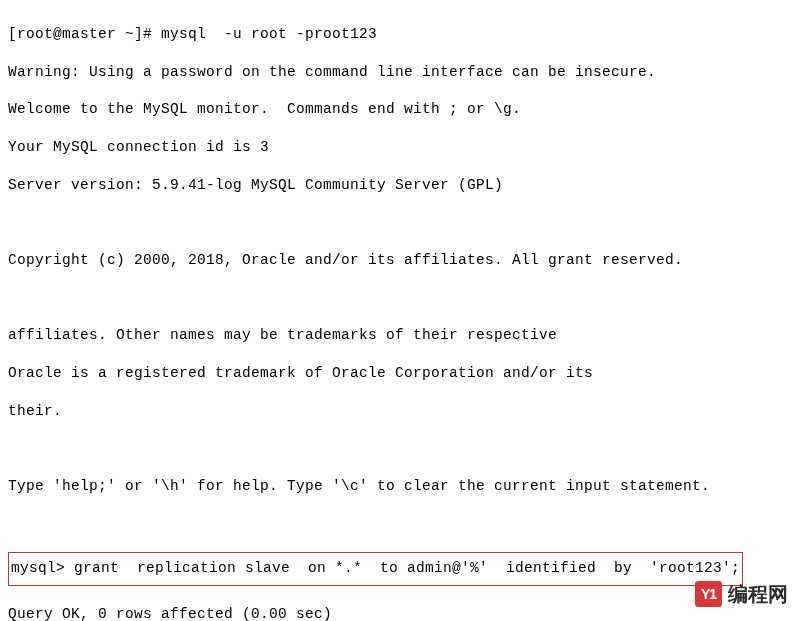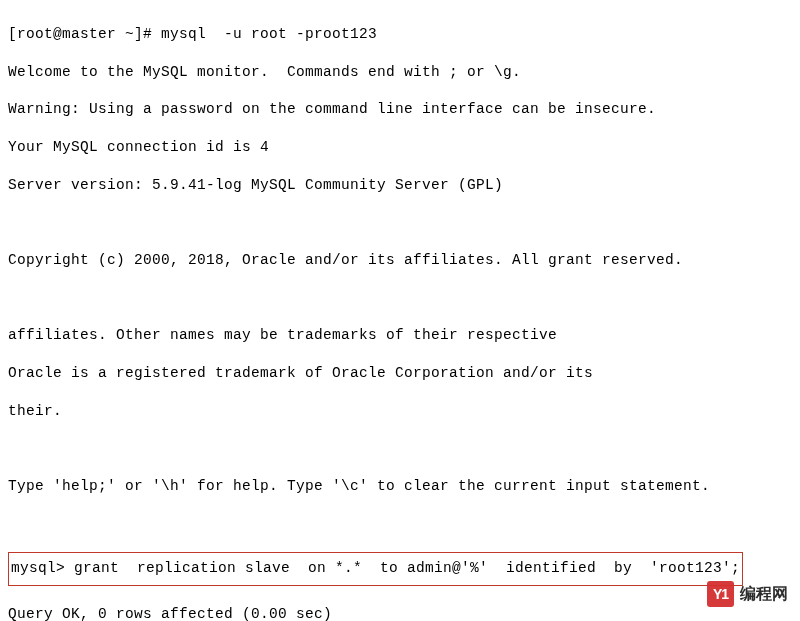--- a/index.html
+++ b/index.html
@@ -31,49 +31,48 @@
       border: 1px solid #c0392b;
       padding: 7px 2px;
       display: inline-block;
       line-height: 1.2;
     }
     .watermark {
       position: absolute;
       right: 12px;
       bottom: 14px;
       display: flex;
-      align-items: center;
       gap: 6px;
       opacity: 0.95;
     }
     .wm-badge {
       background: #d32f2f;
       color: #fff;
       font-family: Arial, sans-serif;
       font-weight: bold;
       font-size: 14px;
       padding: 4px 6px;
       border-radius: 3px;
       letter-spacing: -1px;
     }
     .wm-text {
       font-family: "Microsoft YaHei", Arial, sans-serif;
-      font-size: 16px;
+      font-size: 20px;
       font-weight: bold;
       color: #222;
     }
   </style>
 </head>
 <body>
 
 <div class="terminal">
 <span class="line">[root@master ~]# mysql  -u root -proot123</span>
+<span class="line">Warning: Using a password on the command line interface can be insecure.</span>
 <span class="line">Welcome to the MySQL monitor.  Commands end with ; or \g.</span>
-<span class="line">Warning: Using a password on the command line interface can be insecure.</span>
-<span class="line">Your MySQL connection id is 4</span>
+<span class="line">Your MySQL connection id is 3</span>
 <span class="line">Server version: 5.9.41-log MySQL Community Server (GPL)</span>
 <span class="line"> </span>
 <span class="line">Copyright (c) 2000, 2018, Oracle and/or its affiliates. All grant reserved.</span>
 <span class="line"> </span>
 <span class="line">affiliates. Other names may be trademarks of their respective</span>
 <span class="line">Oracle is a registered trademark of Oracle Corporation and/or its</span>
 <span class="line">their.</span>
 <span class="line"> </span>
 <span class="line">Type 'help;' or '\h' for help. Type '\c' to clear the current input statement.</span>
 <span class="line"> </span>

